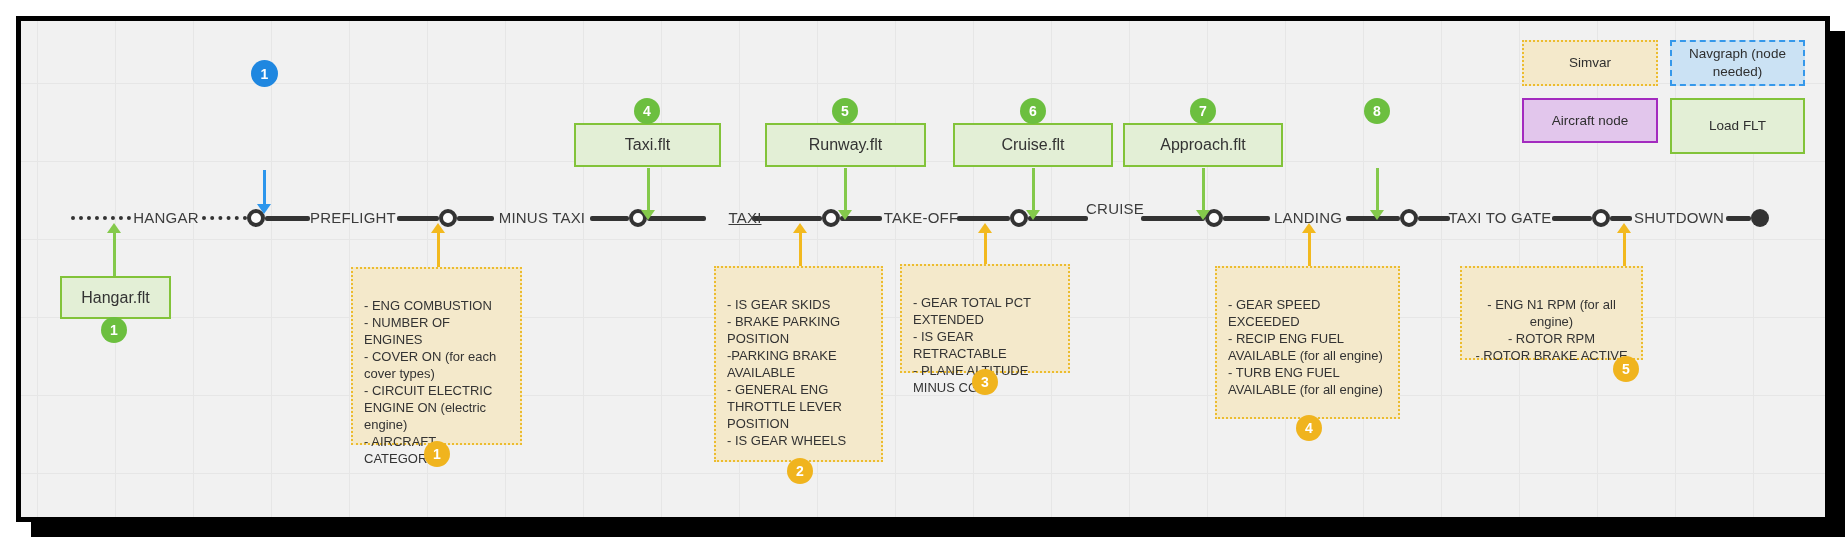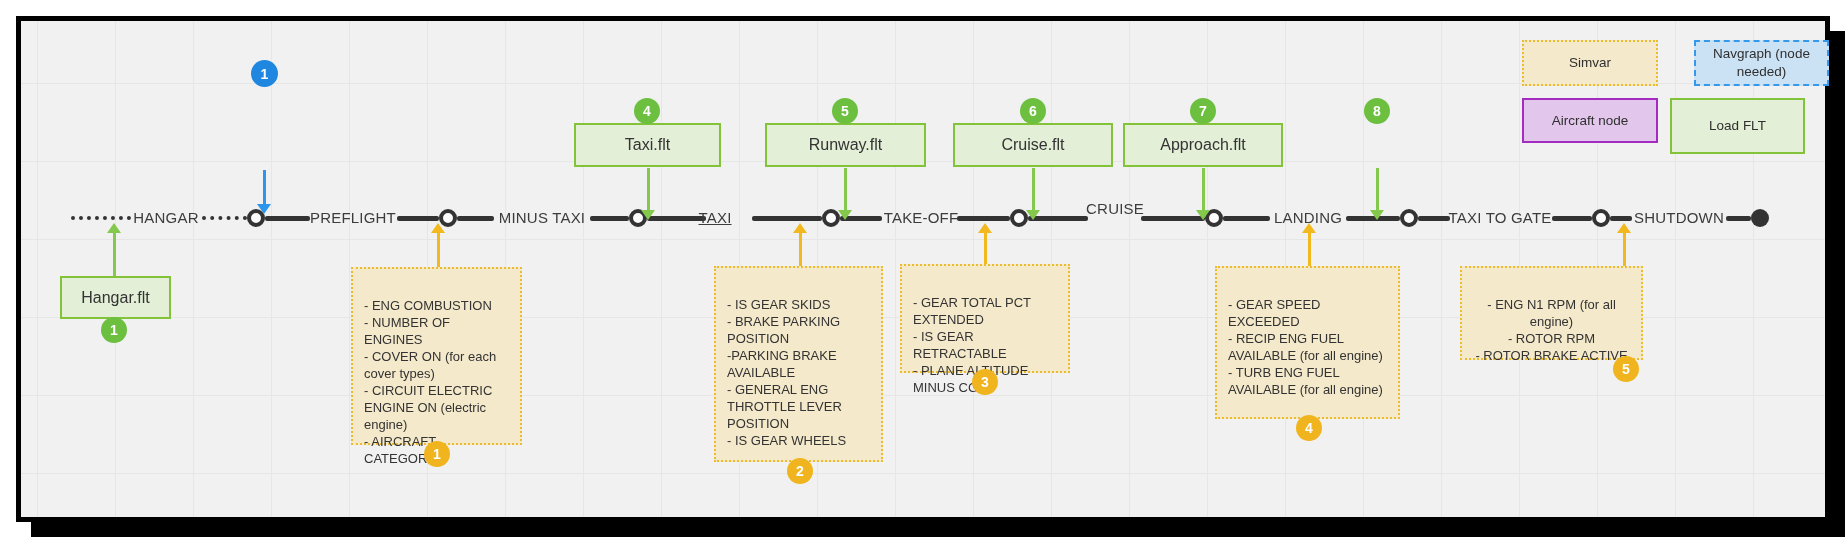--- a/index.html
+++ b/index.html
@@ -31,21 +31,21 @@
   .navgraph-box{position:absolute;box-sizing:border-box;background:var(--blue-fill);
     border:2.5px dashed var(--blue-border);font-size:13.5px;line-height:21px;
     padding:8px 10px;color:#2f2f2f;}
   .simvar-box{position:absolute;box-sizing:border-box;background:var(--yellow-fill);
     border:2px dotted var(--yellow-border);font-size:13px;line-height:17px;
     padding:11px 11px;color:#333;white-space:pre-line;}
   
   .legend-box{position:absolute;box-sizing:border-box;display:flex;align-items:center;justify-content:center;
     text-align:center;font-size:13.5px;line-height:1.3;color:#2f2f2f;padding:2px 6px;}
   .legend-box.simvar{background:var(--yellow-fill);border:2px dotted var(--yellow-border);}
-  .legend-box.navgraph{background:var(--blue-fill);border:2.5px dashed var(--blue-border);margin-left:24px;}
+  .legend-box.navgraph{background:var(--blue-fill);border:2.5px dashed var(--blue-border);}
   .legend-box.aircraft{background:var(--purple-fill);border:2.5px solid var(--purple-border);}
   .legend-box.loadflt{background:var(--green-fill);border:2px solid var(--green-border);}
   
   .badge{position:absolute;width:26px;height:26px;border-radius:50%;display:flex;align-items:center;justify-content:center;
     color:#fff;font-size:14px;font-weight:bold;}
   .badge.green{background:var(--green-badge);}
   .badge.orange{background:var(--yellow-badge);}
   .badge.blue{background:var(--blue-badge);width:27px;height:27px;}
   
   .arrow{position:absolute;width:14px;}
@@ -103,21 +103,21 @@
       <div class="tl-node" style="left: 629px; top: 209px;"></div>
       <div class="tl-node" style="left: 822px; top: 209px;"></div>
       <div class="tl-node" style="left: 1010px; top: 209px;"></div>
       <div class="tl-node" style="left: 1205px; top: 209px;"></div>
       <div class="tl-node" style="left: 1400px; top: 209px;"></div>
       <div class="tl-node" style="left: 1592px; top: 209px;"></div>
       <div class="tl-end" style="left: 1751px; top: 209px;"></div>
       <div class="phase-label" style="left: 166px; top: 209px;">HANGAR</div>
       <div class="phase-label" style="left: 353px; top: 209px;">PREFLIGHT</div>
       <div class="phase-label" style="left: 542px; top: 209px;">MINUS TAXI</div>
-      <div class="phase-label" style="left: 715px; top: 209px; text-decoration: underline;">TAXI</div>
+      <div class="phase-label" style="left: 745px; top: 209px; text-decoration: underline;">TAXI</div>
       <div class="phase-label" style="left: 921px; top: 209px;">TAKE-OFF</div>
       <div class="phase-label" style="left: 1115px; top: 200px;">CRUISE</div>
       <div class="phase-label" style="left: 1308px; top: 209px;">LANDING</div>
       <div class="phase-label" style="left: 1500px; top: 209px;">TAXI TO GATE</div>
       <div class="phase-label" style="left: 1679px; top: 209px;">SHUTDOWN</div>
     </div>
 
   <div class="badge blue" style="left:251px;top:60px;">1</div>
   <div class="arrow down blue" style="left:257px;top:170px;height:44px;"></div>
 

